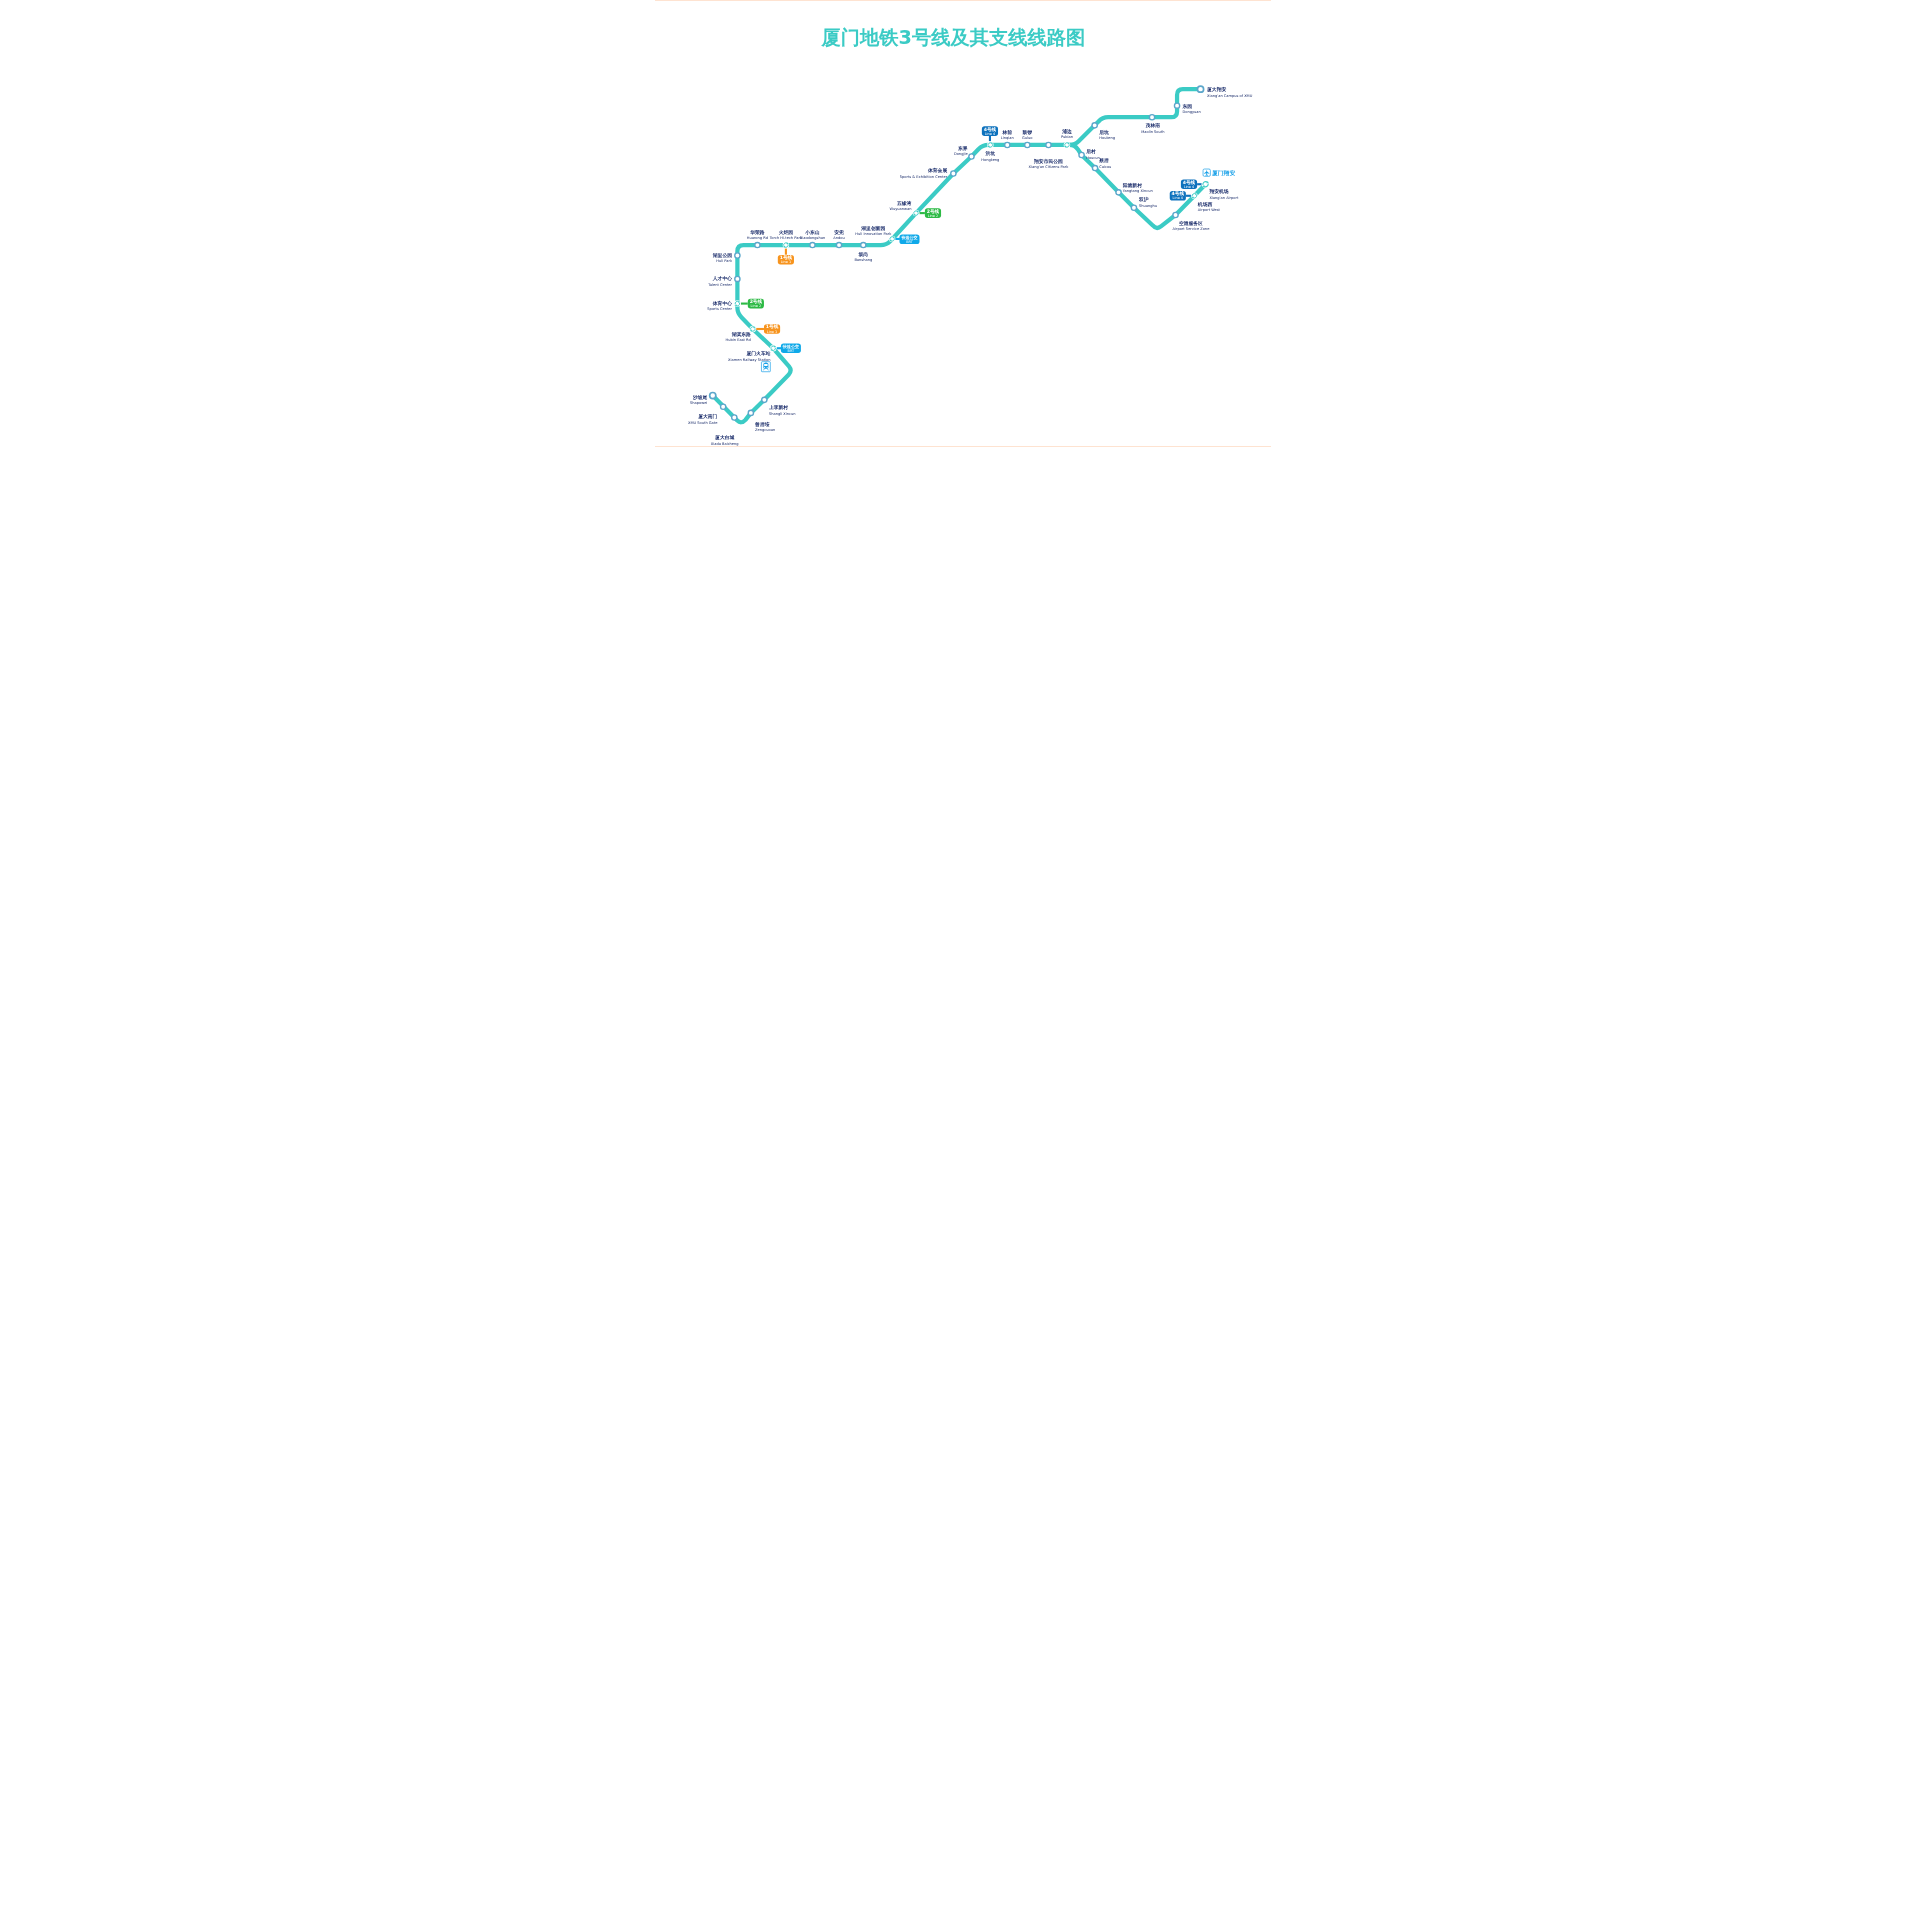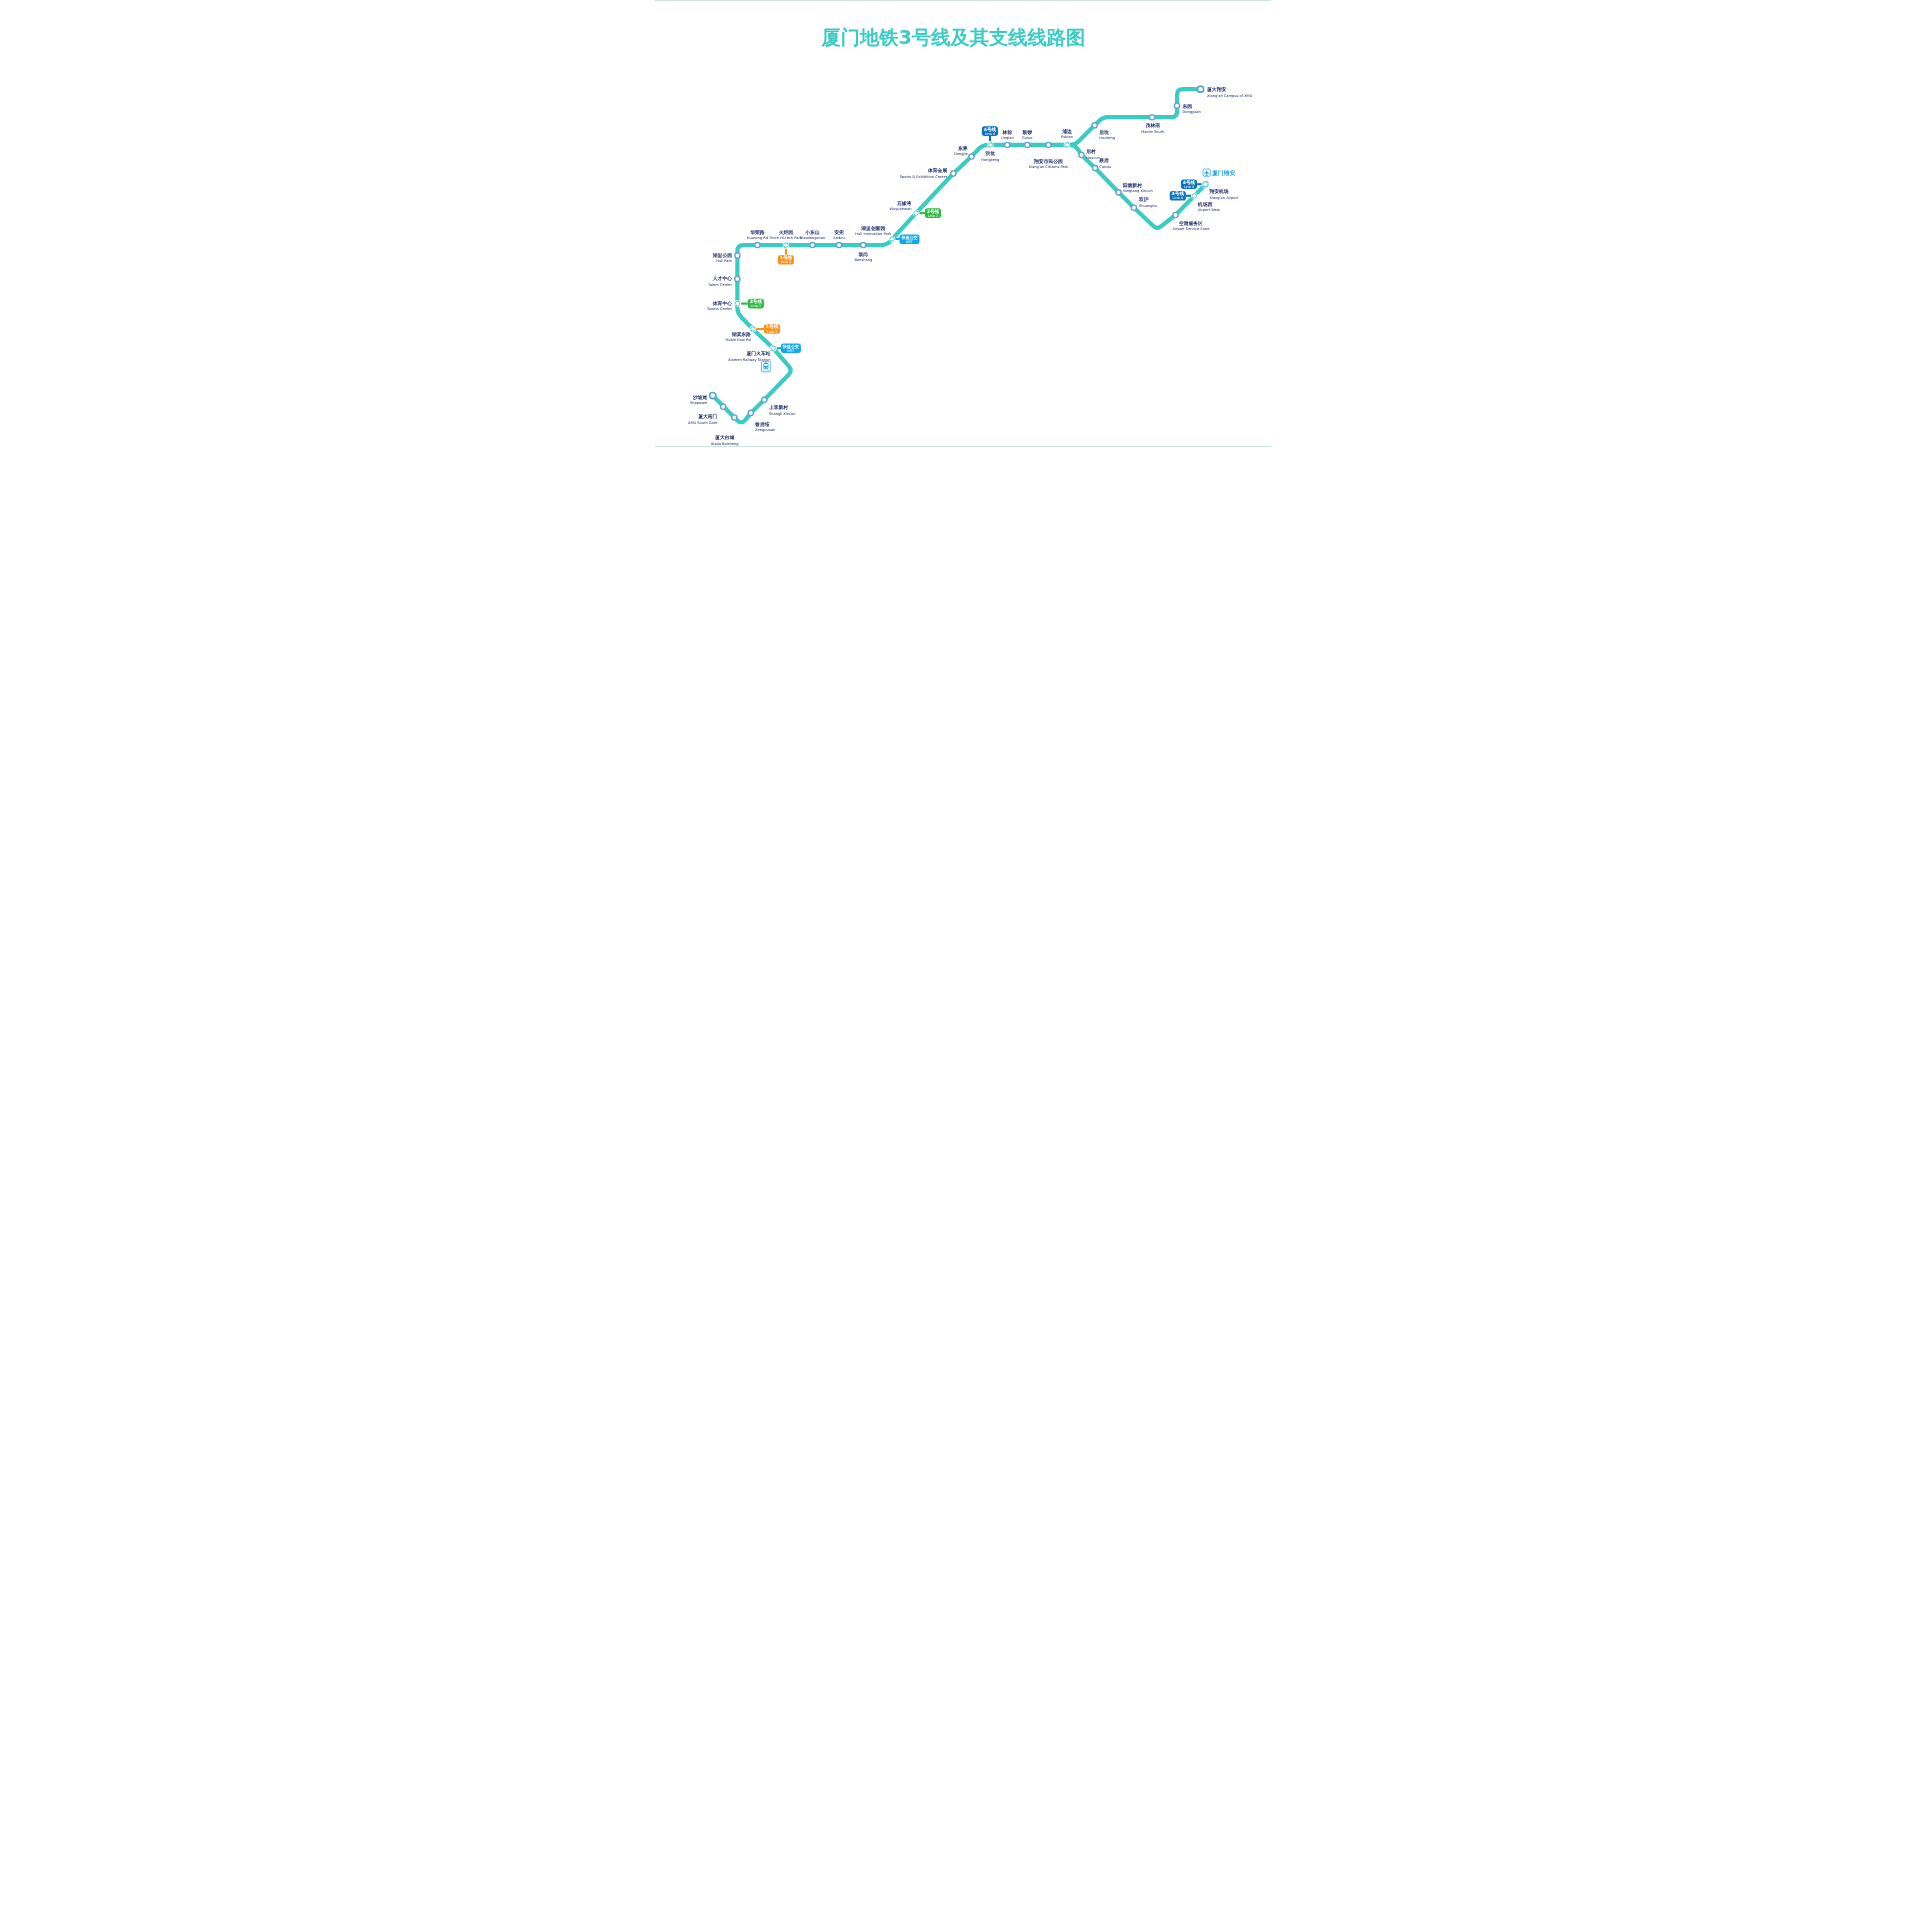--- a/index.html
+++ b/index.html
@@ -1,17 +1,17 @@
 <!DOCTYPE html>
 <html style="font-size:6.2px"><head>
 <meta charset="utf-8">
 <style>
   html,body{margin:0;padding:0;background:#ffffff;}
   body{font-family:"DejaVu Sans","Liberation Sans",sans-serif;}
-  #stage{position:relative;width:616px;height:447px;margin:0 auto;background:#0f766e;overflow:hidden;}
+  #stage{position:relative;width:616px;height:447px;margin:0 auto;background:#f97316;overflow:hidden;}
   svg{display:block}
   .title-text{font-weight:bold;}
   text{user-select:none}
 </style>
 </head>
 <body>
 
 <div id="stage">
   <svg id="map-svg" width="616" height="447" viewBox="0 0 1600 1160" xmlns="http://www.w3.org/2000/svg">
     <rect x="0" y="0" width="1600" height="1160" fill="#ffffff"></rect>

